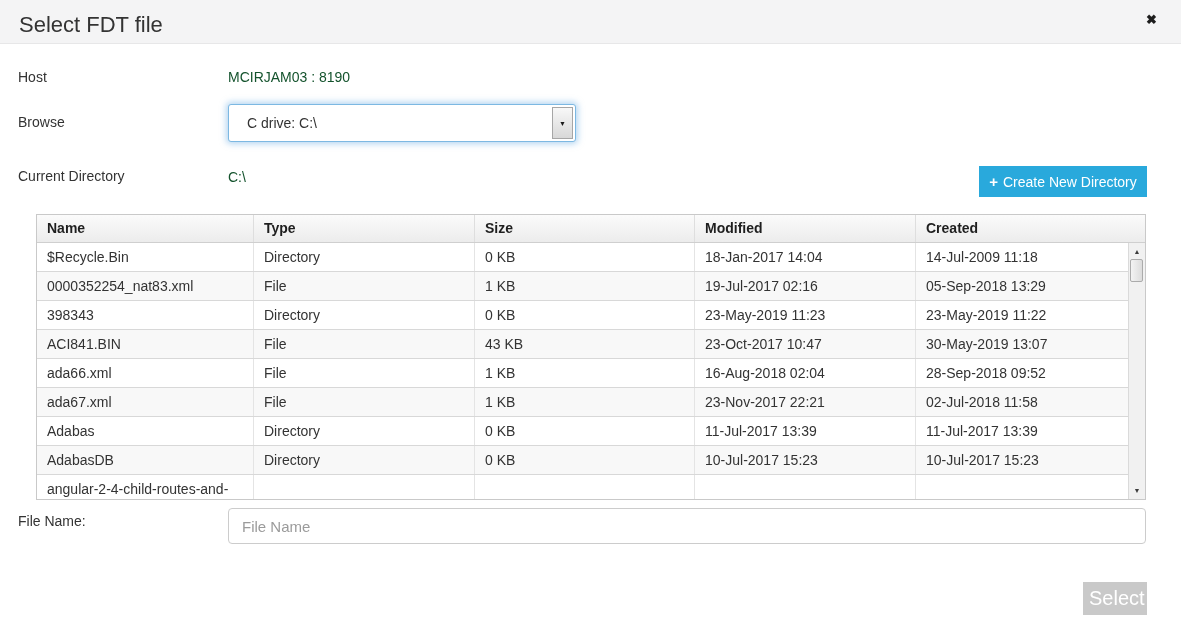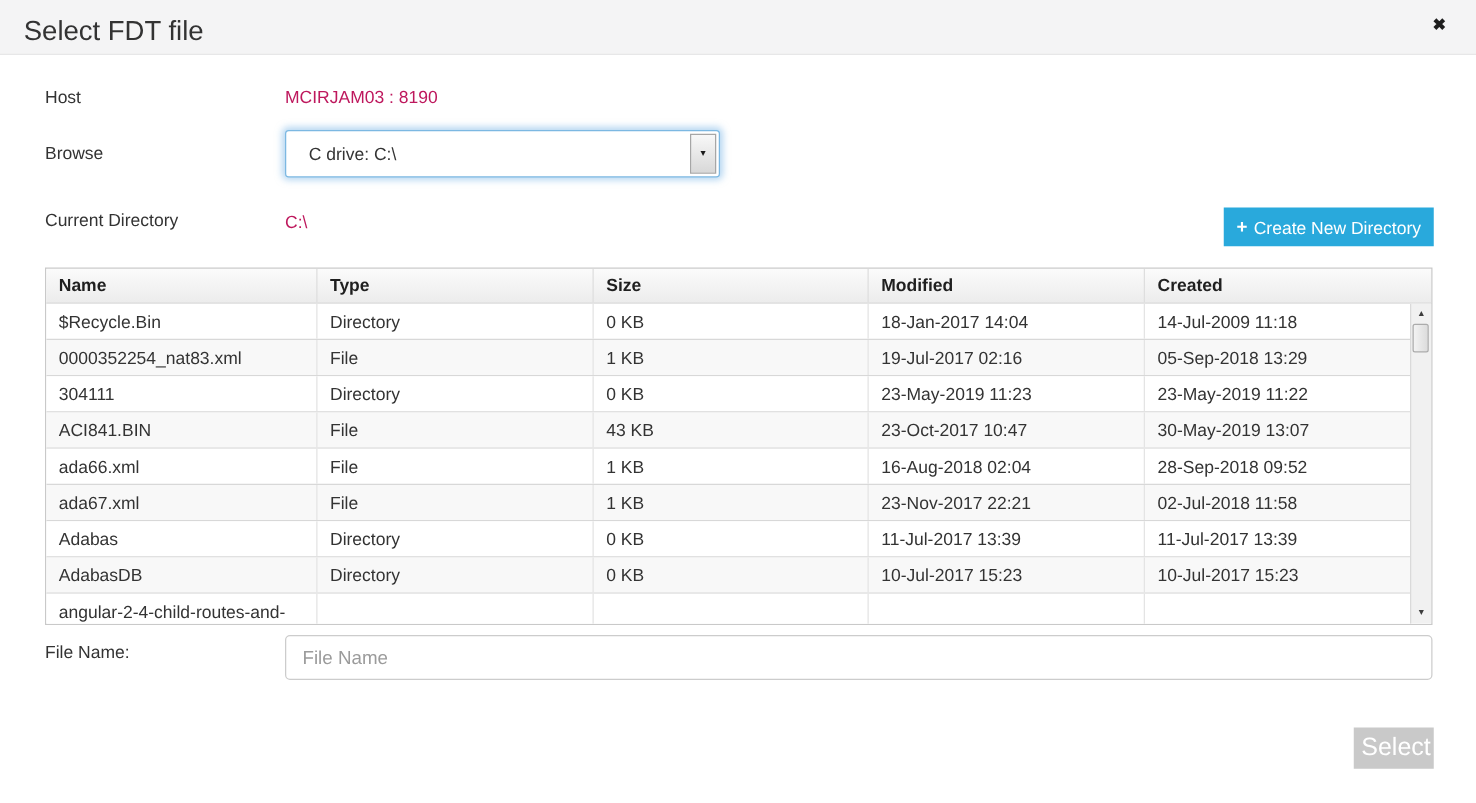--- a/index.html
+++ b/index.html
@@ -11,22 +11,22 @@
   .dlg-header {
     position:absolute; top:0; left:0; right:0; height:43px;
     background:#f4f4f5; border-bottom:1px solid #e7e7e8;
   }
   .dlg-title { position:absolute; left:19px; top:12px; font-size:22px; color:#333; }
   .close-x {
     position:absolute; right:24px; top:13px; font-size:13px; font-weight:bold;
     color:#1d1d1d; cursor:pointer; line-height:14px;
   }
   
-  .flabel { position:absolute; left:36px; font-size:14px; color:#333; }
-  .fvalue { position:absolute; left:228px; font-size:14px; color:#be185d;text-align:right; }
+  .flabel { position:absolute; left:18px; font-size:14px; color:#333; }
+  .fvalue { position:absolute; left:228px; font-size:14px; color:#14532d;text-align:right; }
   #host-label { top:69px; }
   #host-value { top:69px; }
   #browse-label { top:114px; }
   #currdir-label { top:168px; }
   #currdir-value { top:169px; }
   
   .select-box {
     position:absolute; left:228px; top:104px; width:348px; height:38px;
     background:#fff; border:1px solid #7cb8e2; border-radius:3px;
     box-shadow:0 0 6px 2px rgba(121,181,229,0.55); box-sizing:border-box; cursor:pointer;
@@ -133,21 +133,21 @@
 
         <div class="trow alt">
           <div class="tcell c0">0000352254_nat83.xml</div>
           <div class="tcell c1">File</div>
           <div class="tcell c2">1 KB</div>
           <div class="tcell c3">19-Jul-2017 02:16</div>
           <div class="tcell c4">05-Sep-2018 13:29</div>
         </div>
 
         <div class="trow">
-          <div class="tcell c0">304111</div>
+          <div class="tcell c0">398343</div>
           <div class="tcell c1">Directory</div>
           <div class="tcell c2">0 KB</div>
           <div class="tcell c3">23-May-2019 11:23</div>
           <div class="tcell c4">23-May-2019 11:22</div>
         </div>
 
         <div class="trow alt">
           <div class="tcell c0">ACI841.BIN</div>
           <div class="tcell c1">File</div>
           <div class="tcell c2">43 KB</div>

